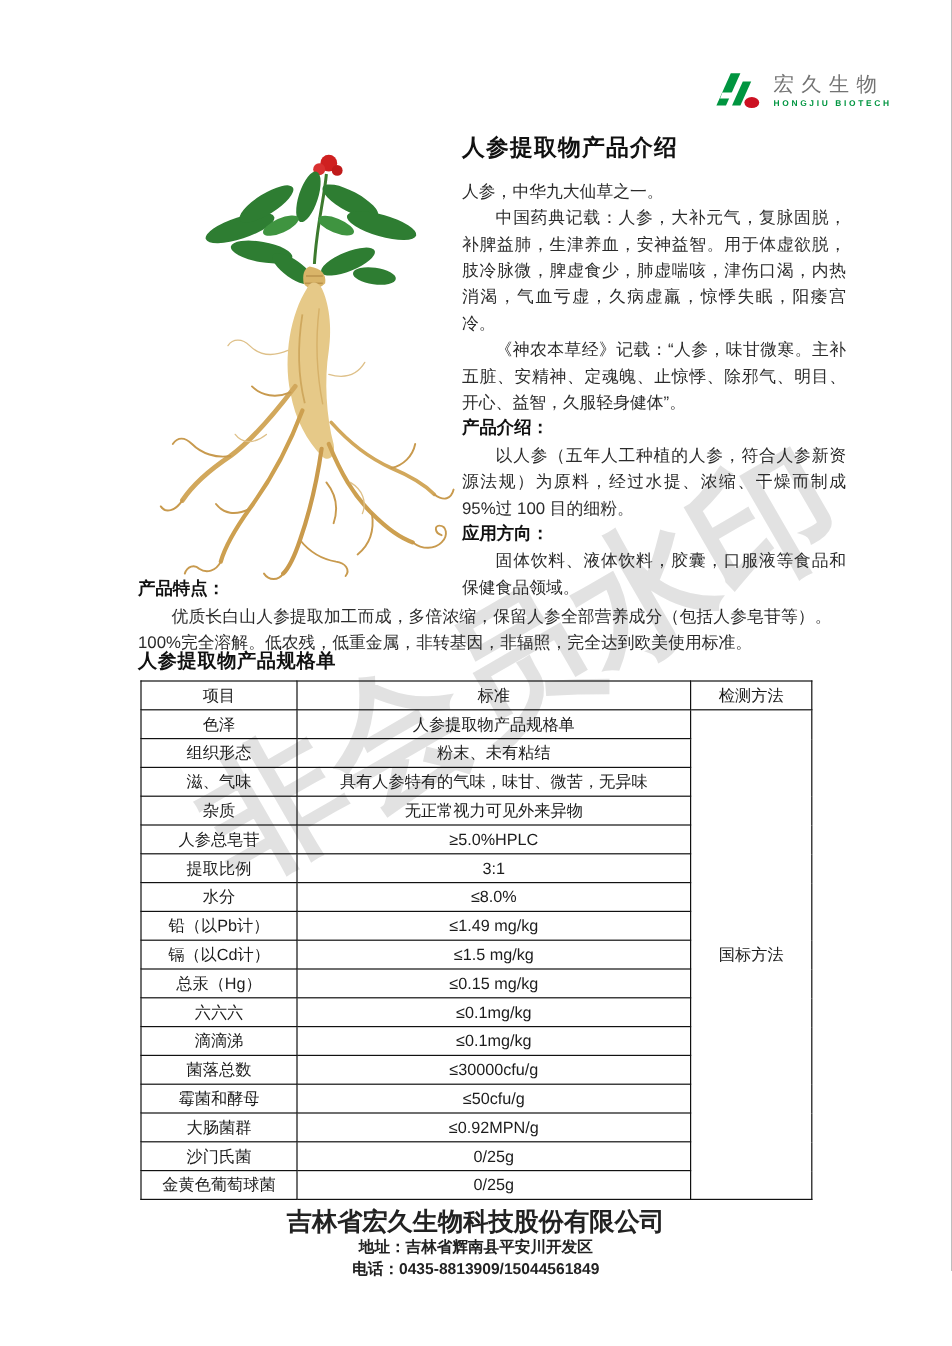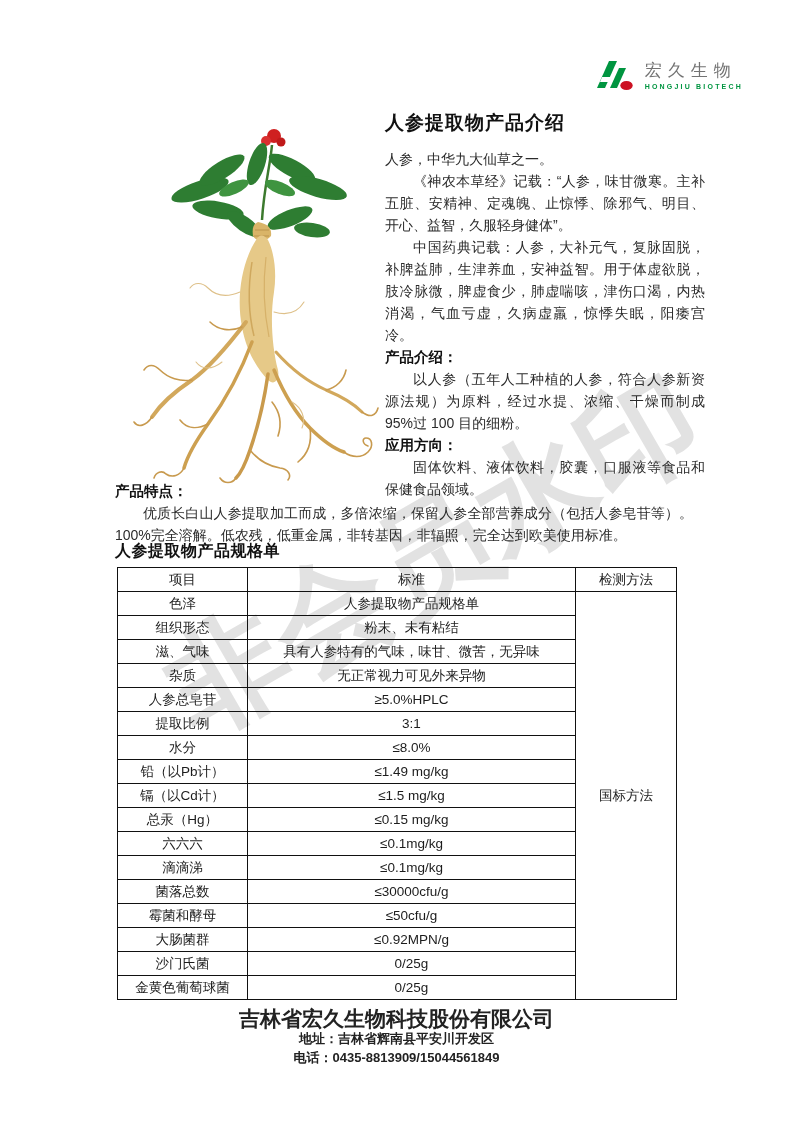--- a/index.html
+++ b/index.html
@@ -131,22 +131,22 @@
         <path d="M118,180 C104,186 94,184 86,176 C80,170 72,170 68,176"></path>
         <path d="M152,200 C166,204 176,200 182,190"></path>
         <path d="M100,250 C90,258 80,258 74,250"></path>
         <path d="M170,290 C180,296 184,306 180,316"></path>
       </g>
     </svg>
 
     <div class="intro">
       <div class="intro-title">人参提取物产品介绍</div>
       <p>人参，中华九大仙草之一。</p>
+      <p class="indent">中国药典记载：人参，大补元气，复脉固脱，补脾益肺，生津养血，安神益智。用于体虚欲脱，肢冷脉微，脾虚食少，肺虚喘咳，津伤口渴，内热消渴，气血亏虚，久病虚羸，惊悸失眠，阳痿宫冷。</p>
       <p class="indent">《神农本草经》记载：“人参，味甘微寒。主补五脏、安精神、定魂魄、止惊悸、除邪气、明目、开心、益智，久服轻身健体”。</p>
-      <p class="indent">中国药典记载：人参，大补元气，复脉固脱，补脾益肺，生津养血，安神益智。用于体虚欲脱，肢冷脉微，脾虚食少，肺虚喘咳，津伤口渴，内热消渴，气血亏虚，久病虚羸，惊悸失眠，阳痿宫冷。</p>
       <div class="sec-head">产品介绍：</div>
       <p class="indent">以人参（五年人工种植的人参，符合人参新资源法规）为原料，经过水提、浓缩、干燥而制成 95%过 100 目的细粉。</p>
       <div class="sec-head">应用方向：</div>
       <p class="indent">固体饮料、液体饮料，胶囊，口服液等食品和保健食品领域。</p>
     </div>
 
     <div class="features">
       <div class="sec-head">产品特点：</div>
       <p class="indent">优质长白山人参提取加工而成，多倍浓缩，保留人参全部营养成分（包括人参皂苷等）。100%完全溶解。低农残，低重金属，非转基因，非辐照，完全达到欧美使用标准。</p>
     </div>

